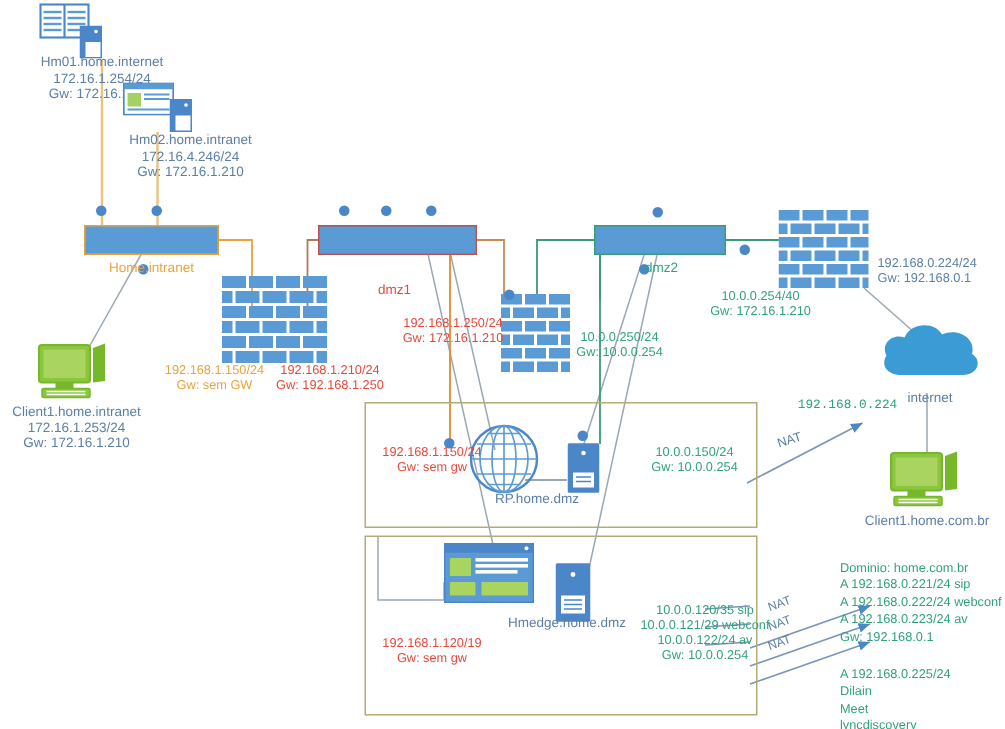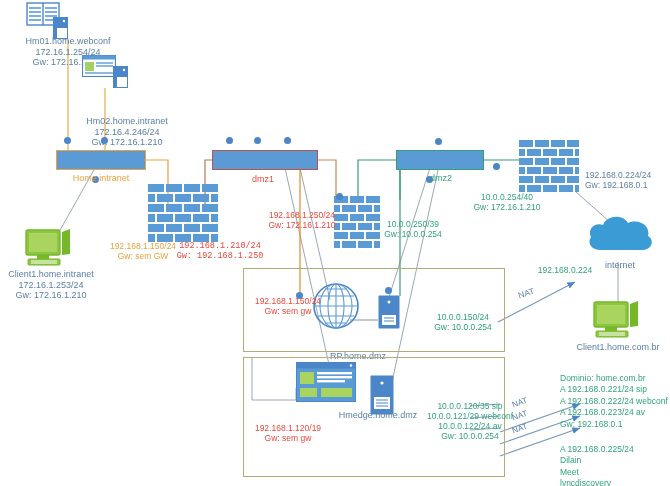--- a/index.html
+++ b/index.html
@@ -121,21 +121,21 @@
   </svg>
 </div>
 <div class="server" style="left:53px;top:17px;">
   <svg width="15" height="22" viewBox="0 0 15 22">
     <rect x="0.5" y="0.5" width="14" height="21" fill="#4a86c8" stroke="#4a86c8"></rect>
     <rect x="4" y="11" width="10" height="10" fill="#ffffff"></rect>
     <circle cx="11" cy="4" r="1.2" fill="#ffffff"></circle>
   </svg>
 </div>
 <div class="lbl ctr fs9 c-gray" style="left:68px;top:36px;">
-  <div>Hm01.home.webconf</div>
+  <div>Hm01.home.internet</div>
   <div>172.16.1.254/24</div>
   <div>Gw: 172.16.1.210</div>
 </div>
 
 <div class="win" style="left:82px;top:55px;">
   <svg width="34" height="22" viewBox="0 0 34 22">
     <rect x="0.5" y="0.5" width="33" height="21" fill="#ffffff" stroke="#4a86c8" stroke-width="1.2"></rect>
     <rect x="0.5" y="0.5" width="33" height="4" fill="#5b9bd5"></rect>
     <rect x="3" y="7" width="9" height="9" fill="#8dc63f" opacity=".8"></rect>
     <line x1="14" y1="8" x2="31" y2="8" stroke="#5b9bd5" stroke-width="1.4"></line>
@@ -143,21 +143,21 @@
     <line x1="3" y1="18" x2="31" y2="18" stroke="#5b9bd5" stroke-width="1.4"></line>
   </svg>
 </div>
 <div class="server" style="left:113px;top:66px;">
   <svg width="15" height="22" viewBox="0 0 15 22">
     <rect x="0.5" y="0.5" width="14" height="21" fill="#4a86c8" stroke="#4a86c8"></rect>
     <rect x="4" y="11" width="10" height="10" fill="#ffffff"></rect>
     <circle cx="11" cy="4" r="1.2" fill="#ffffff"></circle>
   </svg>
 </div>
-<div class="lbl ctr fs9 c-gray" style="left:127px;top:88px;margin-top:28px;">
+<div class="lbl ctr fs9 c-gray" style="left:127px;top:88px;">
   <div>Hm02.home.intranet</div>
   <div>172.16.4.246/24</div>
   <div>Gw: 172.16.1.210</div>
 </div>
 
 <div class="switch sw-orange" style="left:56px;top:150px;width:90px;height:20px;"></div>
 <div class="dot" style="left:64px;top:137px;"></div>
 <div class="dot" style="left:101px;top:137px;"></div>
 <div class="dot" style="left:92px;top:176px;"></div>
 <div class="lbl ctr fs9 c-orange" style="left:101px;top:173px;">Home.intranet</div>
@@ -209,30 +209,30 @@
         <rect x="27" y="50" width="16" height="8"></rect>
         <rect x="45" y="50" width="16" height="8"></rect>
         <rect x="63" y="50" width="7" height="8"></rect>
     </g>
   </svg>
 </div>
 <div class="lbl ctr fs85 c-orange" style="left:143px;top:241px;">
   <div>192.168.1.150/24</div>
   <div>Gw: sem GW</div>
 </div>
-<div class="lbl ctr fs85 c-red" style="left:220px;top:241px;font-family:Liberation Mono, monospace;">
+<div class="lbl ctr fs85 c-red" style="left:220px;top:241px;">
   <div>192.168.1.210/24</div>
   <div>Gw: 192.168.1.250</div>
 </div>
 
 <div class="switch sw-red" style="left:212px;top:150px;width:106px;height:20px;"></div>
 <div class="dot" style="left:226px;top:137px;"></div>
 <div class="dot" style="left:254px;top:137px;"></div>
 <div class="dot" style="left:284px;top:137px;"></div>
-<div class="lbl ctr fs9 c-red" style="left:263px;top:174px;">dmz1</div>
+<div class="lbl ctr fs9 c-red" style="left:263px;top:188px;">dmz1</div>
 
 <div class="fw" style="left:334px;top:196px;">
   <svg width="48" height="56" viewBox="0 0 48 56">
     <g fill="#5b9bd5">
       <rect x="0" y="0" width="14" height="7"></rect>
         <rect x="16" y="0" width="14" height="7"></rect>
         <rect x="32" y="0" width="14" height="7"></rect>
       <rect x="0" y="9" width="6" height="7"></rect>
         <rect x="8" y="9" width="14" height="7"></rect>
         <rect x="24" y="9" width="14" height="7"></rect>
@@ -253,21 +253,21 @@
         <rect x="40" y="45" width="6" height="7"></rect>
     </g>
   </svg>
 </div>
 <div class="dot" style="left:336px;top:193px;"></div>
 <div class="lbl ctr fs85 c-red" style="left:302px;top:210px;">
   <div>192.168.1.250/24</div>
   <div>Gw: 172.16.1.210</div>
 </div>
 <div class="lbl ctr fs85 c-green" style="left:413px;top:219px;">
-  <div>10.0.0.250/39</div>
+  <div>10.0.0.250/24</div>
   <div>Gw: 10.0.0.254</div>
 </div>
 
 <div class="switch sw-green" style="left:396px;top:150px;width:88px;height:20px;"></div>
 <div class="dot" style="left:435px;top:138px;"></div>
 <div class="dot" style="left:426px;top:176px;"></div>
 <div class="dot" style="left:493px;top:163px;"></div>
 <div class="lbl ctr fs9 c-green" style="left:441px;top:173px;">dmz2</div>
 
 <div class="fw" style="left:519px;top:140px;">
@@ -350,30 +350,30 @@
   <svg width="22" height="34" viewBox="0 0 22 34">
     <rect x="0.5" y="0.5" width="21" height="33" rx="1" fill="#4a86c8"></rect>
     <circle cx="11" cy="7" r="1.5" fill="#ffffff"></circle>
     <rect x="4" y="20" width="14" height="10" fill="#ffffff"></rect>
     <line x1="6" y1="23" x2="16" y2="23" stroke="#4a86c8" stroke-width="1"></line>
     <line x1="6" y1="26" x2="16" y2="26" stroke="#4a86c8" stroke-width="1"></line>
   </svg>
 </div>
 <div class="dot" style="left:385px;top:287px;"></div>
 <div class="dot" style="left:296px;top:292px;"></div>
-<div class="lbl ctr fs9 c-gray" style="left:358px;top:351px;">RP.home.dmz</div>
+<div class="lbl ctr fs9 c-gray" style="left:358px;top:327px;">RP.home.dmz</div>
 <div class="lbl ctr fs85 c-red" style="left:288px;top:296px;">
   <div>192.168.1.150/24</div>
   <div>Gw: sem gw</div>
 </div>
-<div class="lbl ctr fs85 c-green" style="left:463px;top:312px;">
+<div class="lbl ctr fs85 c-green" style="left:463px;top:296px;">
   <div>10.0.0.150/24</div>
   <div>Gw: 10.0.0.254</div>
 </div>
-<div class="lbl ctr fs85 c-green" style="left:565px;top:265px;">192.168.0.224</div>
+<div class="lbl ctr fs85 c-green" style="left:565px;top:265px;font-family:Liberation Mono, monospace;">192.168.0.224</div>
 <div class="lbl fs85 c-gray" style="left:518px;top:288px;transform:rotate(-18deg);">NAT</div>
 
 <div class="zonebox" style="left:243px;top:357px;width:260px;height:118px;"></div>
 <div class="win" style="left:296px;top:362px;">
   <svg width="60" height="40" viewBox="0 0 60 40">
     <rect x="0.5" y="0.5" width="59" height="39" fill="#5b9bd5" stroke="#4a86c8"></rect>
     <rect x="0.5" y="0.5" width="59" height="6" fill="#4a86c8"></rect>
     <circle cx="55" cy="3.5" r="1.3" fill="#ffffff"></circle>
     <rect x="4" y="10" width="14" height="12" fill="#a8d45f"></rect>
     <rect x="21" y="10" width="35" height="2.4" fill="#ffffff"></rect>

